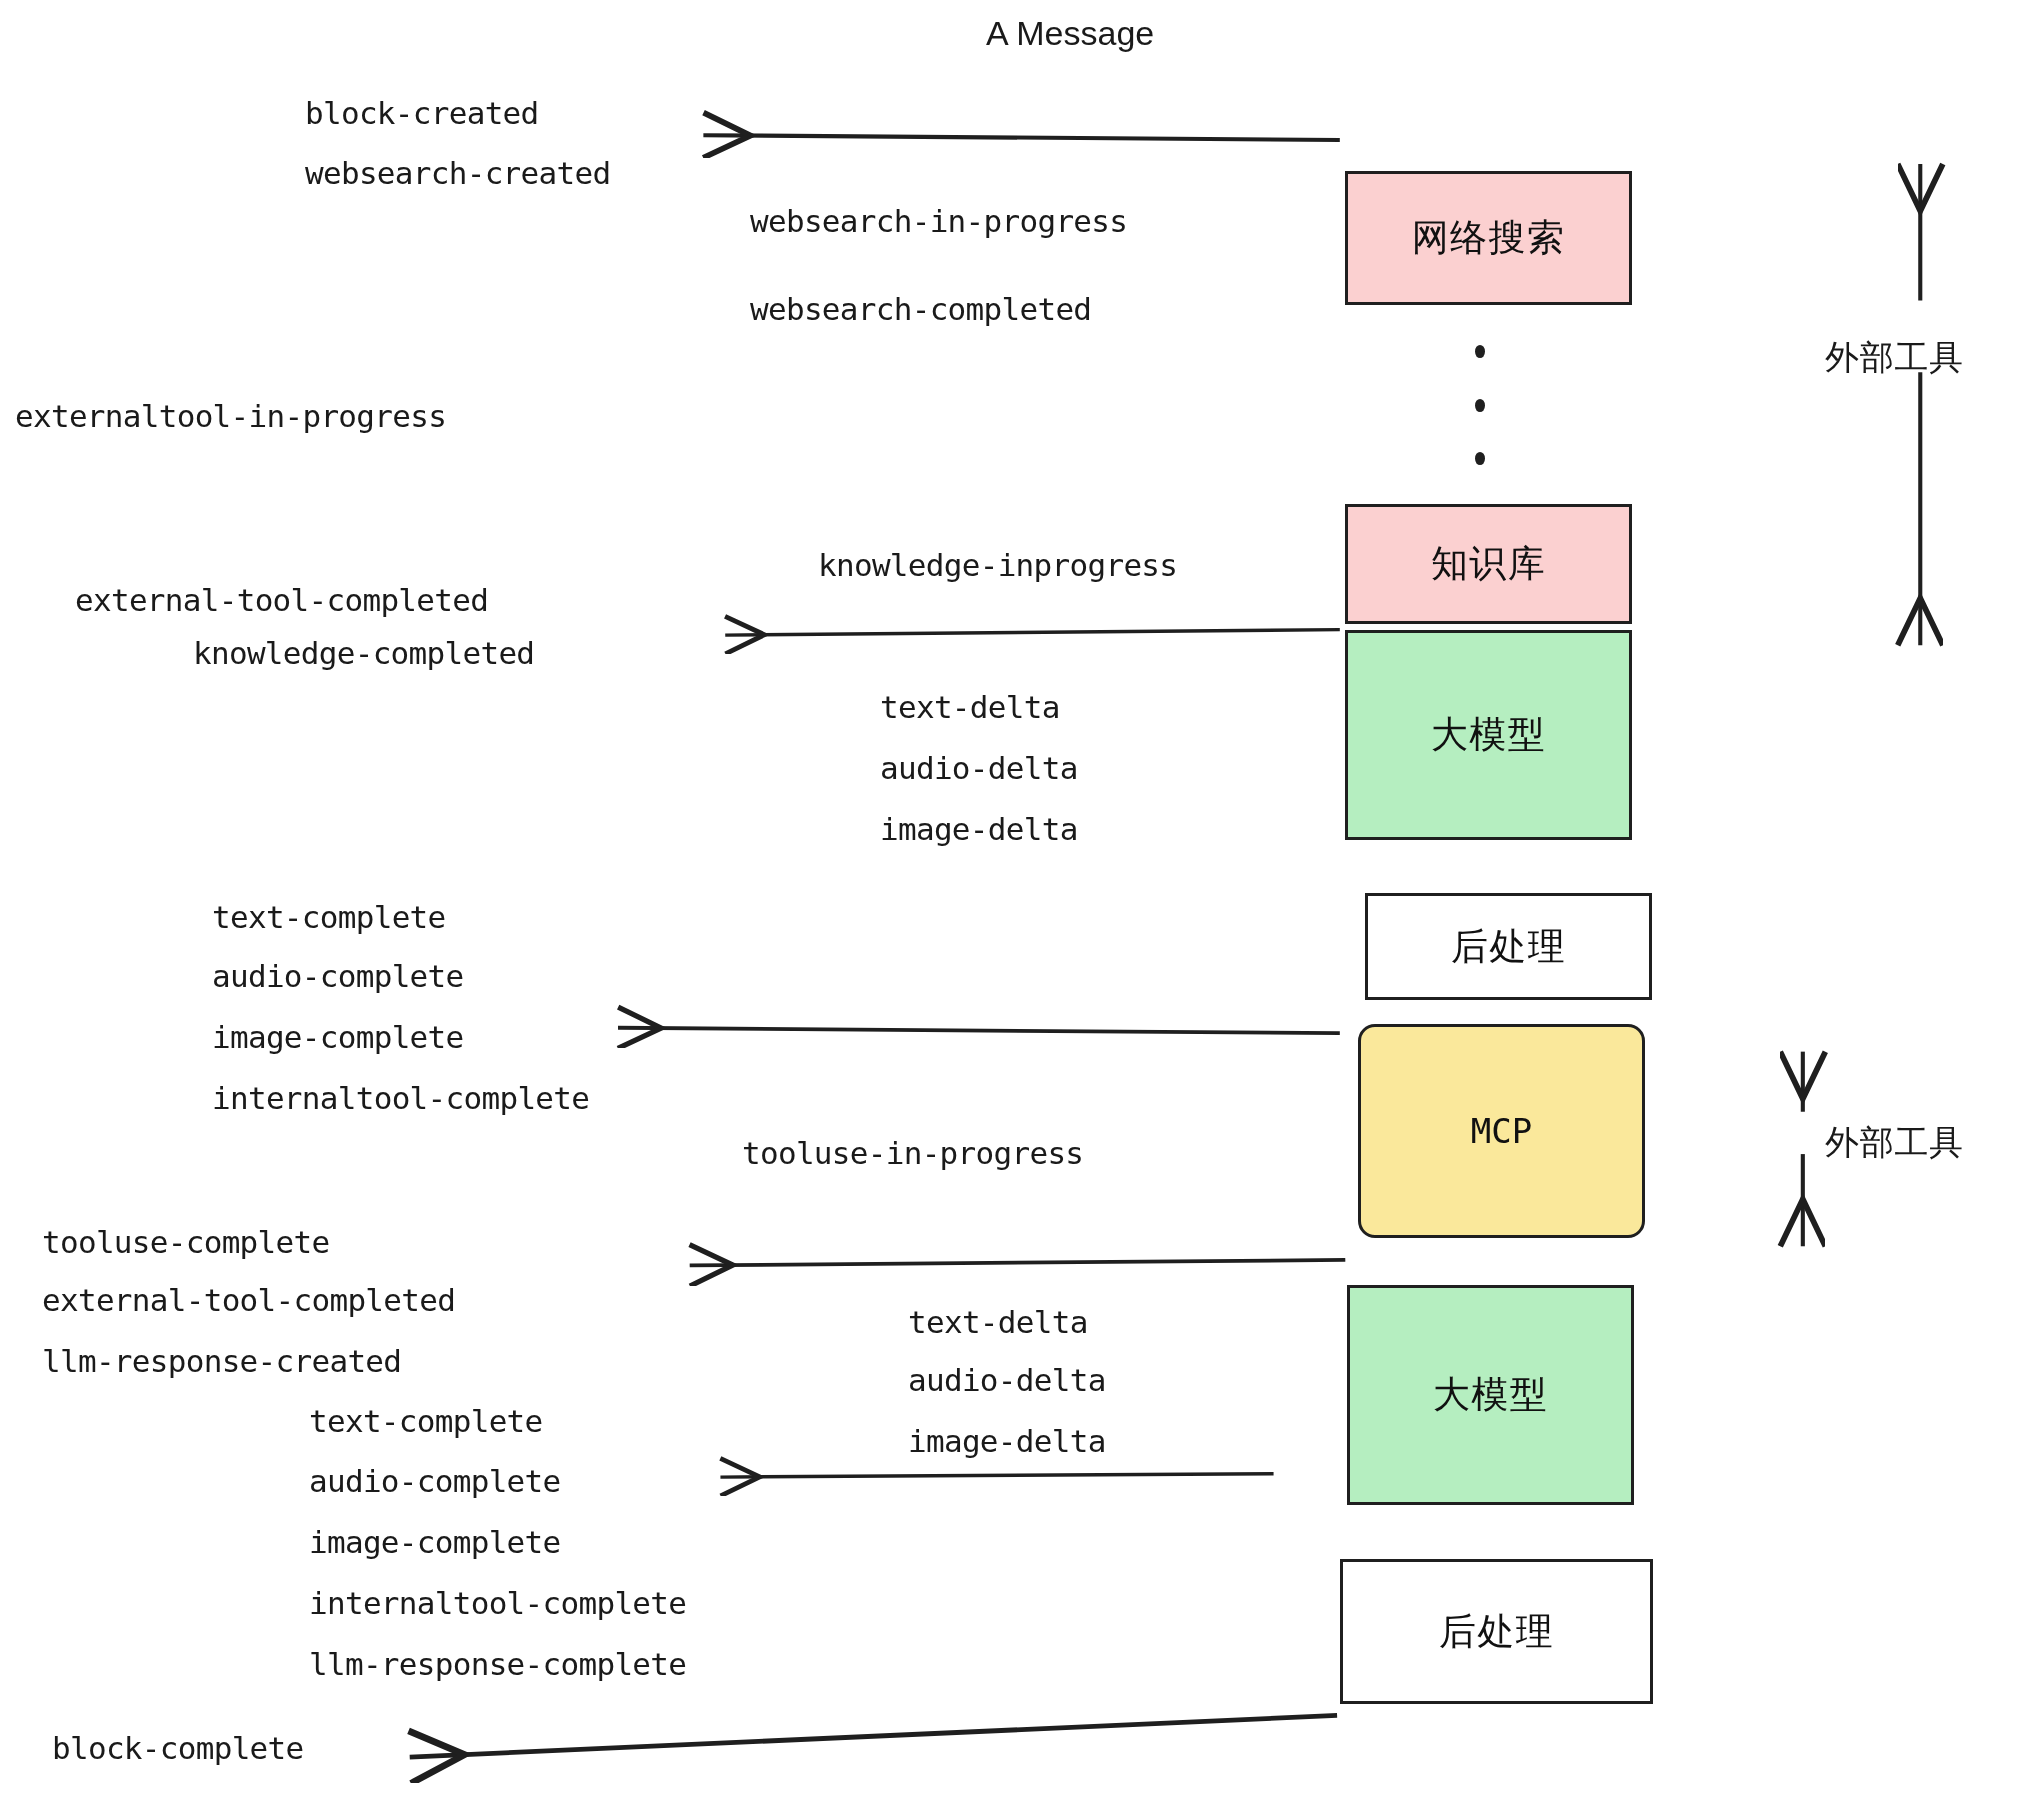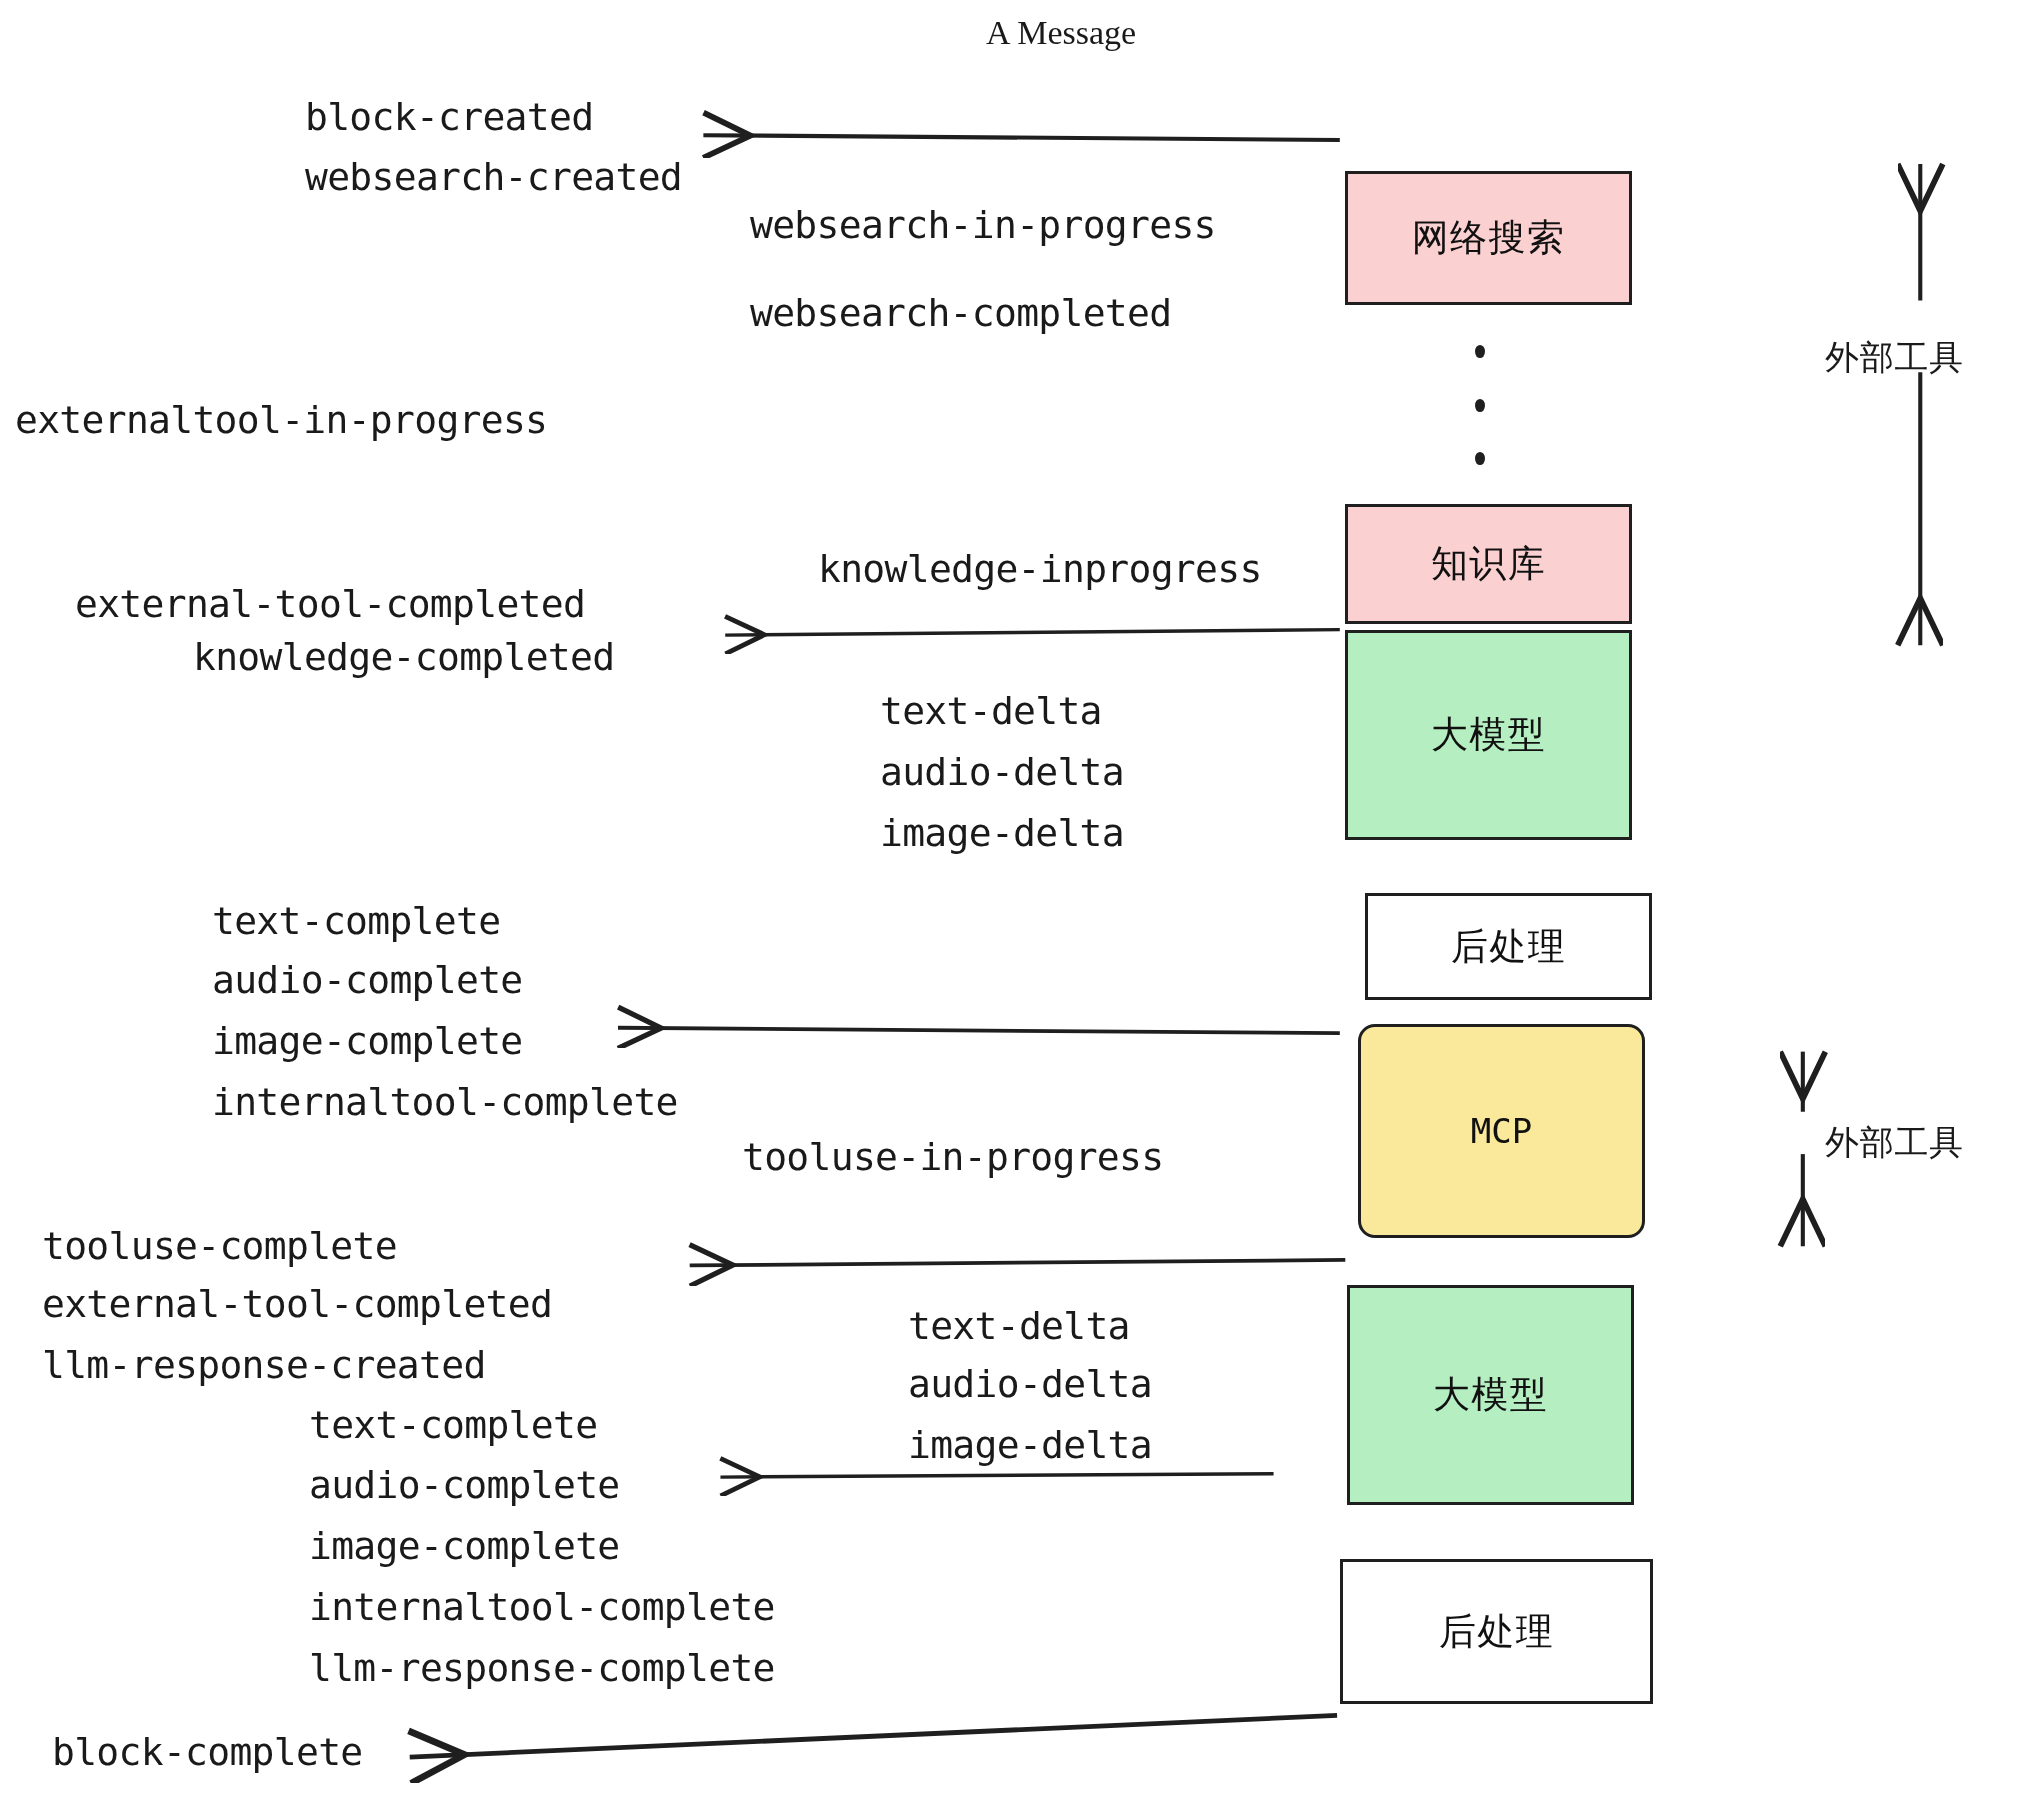--- a/index.html
+++ b/index.html
@@ -19,29 +19,29 @@
     position: absolute;
     left: 0;
     top: 0;
     width: 2035px;
     height: 1796px;
     pointer-events: none;
   }
   .evt {
     position: absolute;
     font-family: "DejaVu Sans Mono", monospace;
-    font-size: 38px;
+    font-size: 31px;
     line-height: 1.0;
     color: #1a1a1a;
     white-space: nowrap;
     letter-spacing: -0.7px;
   }
   .title {
     position: absolute;
-    font-family: Liberation Serif, serif;
+    font-family: Liberation Sans, sans-serif;
     font-size: 34px;
     color: #1a1a1a;
     white-space: nowrap;
     letter-spacing: 0px;
   }
   .node {
     position: absolute;
     box-sizing: border-box;
     border: 3.4px solid #1f1f1f;
     display: flex;

